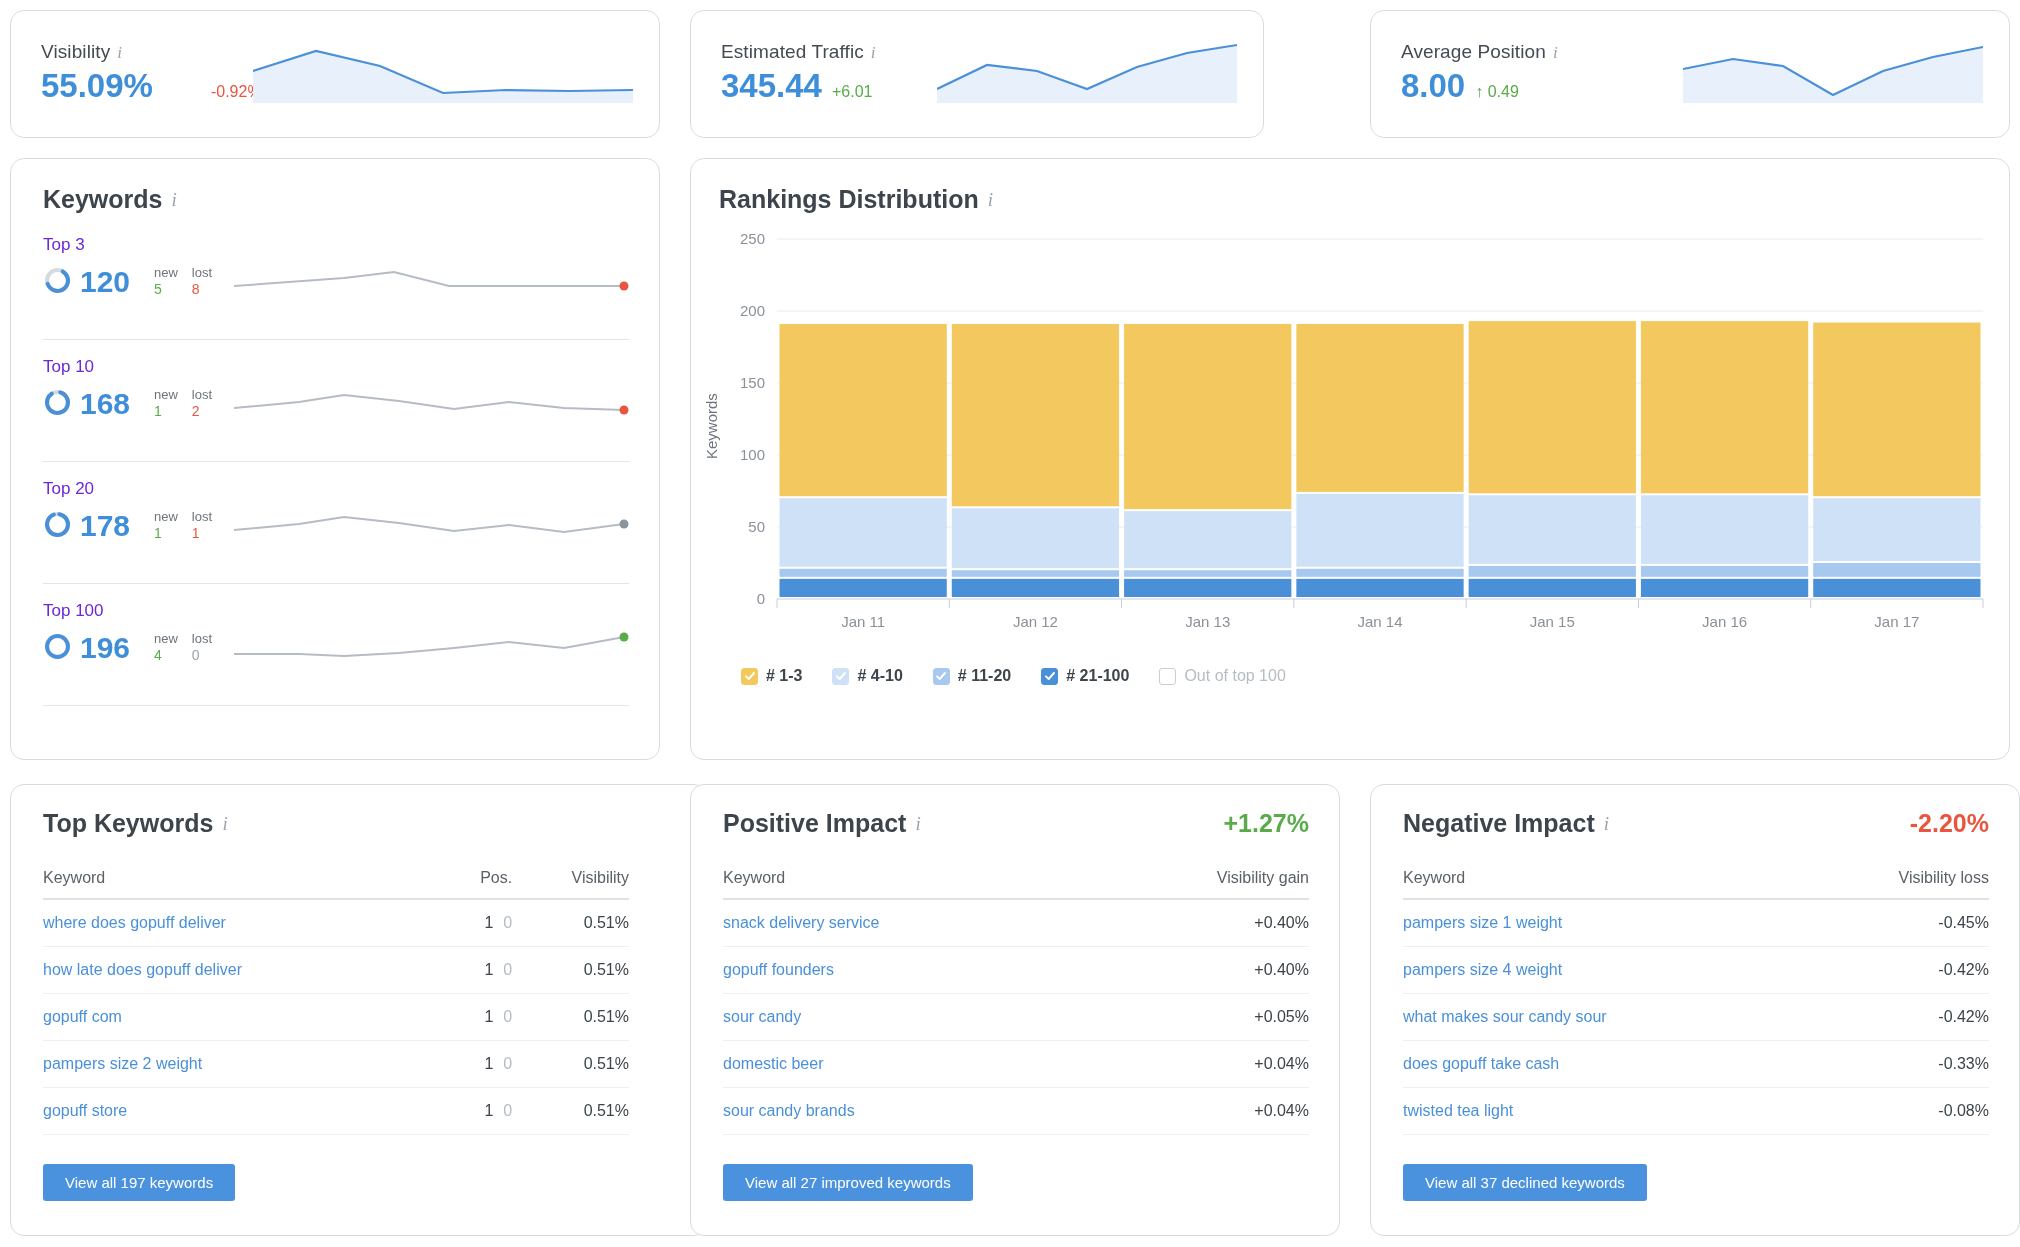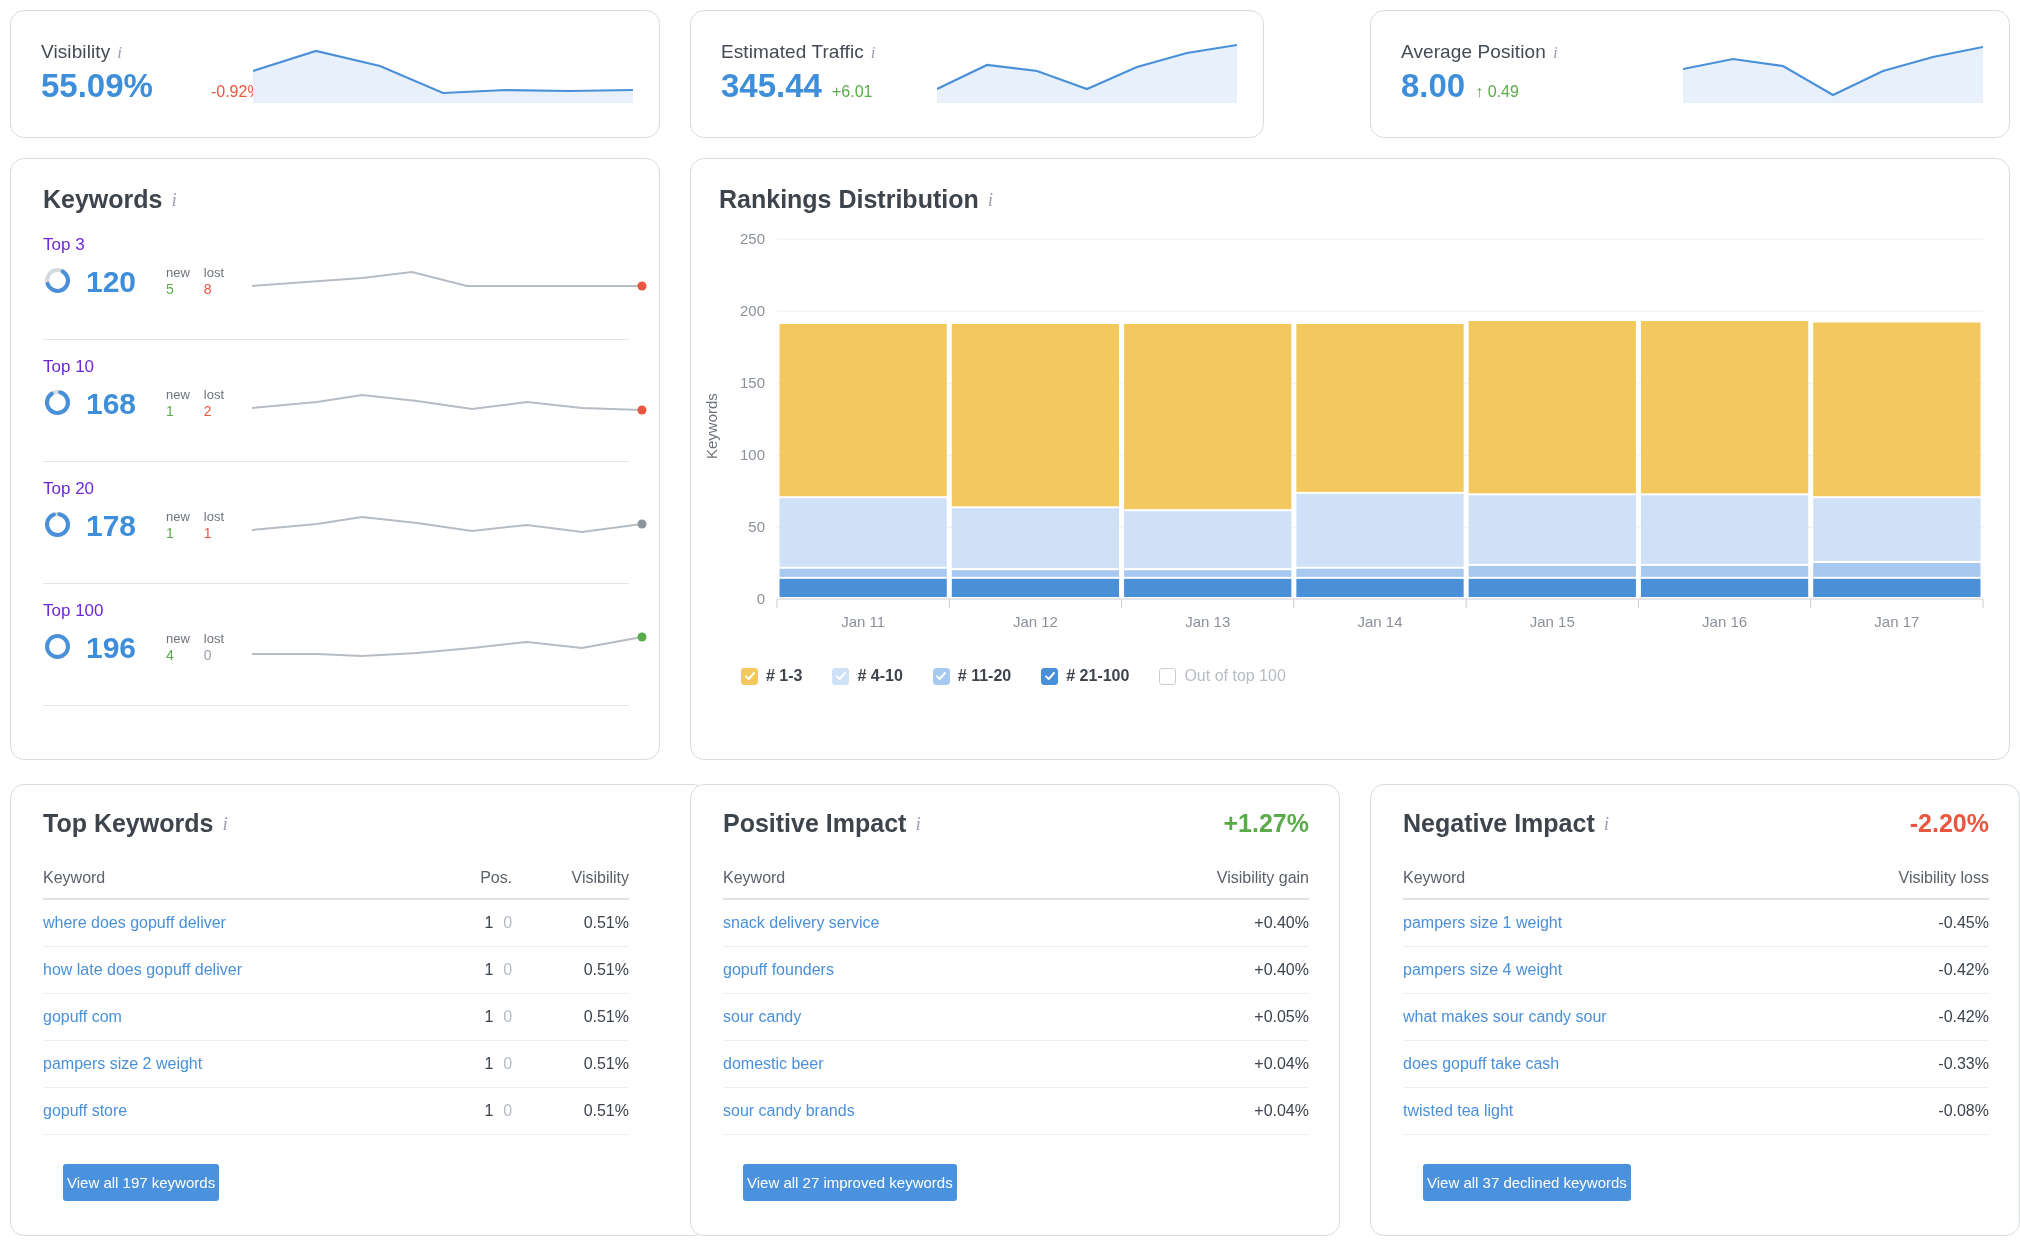--- a/index.html
+++ b/index.html
@@ -70,21 +70,21 @@
     color: #3d444c;
     display: flex;
     align-items: center;
     gap: 9px;
   }
   .card-title .info-i { font-size: 19px; font-weight: normal; }
   .kw-head { position: absolute; left: 32px; top: 26px; }
 
   .kw-row { position: absolute; left: 32px; width: 586px; }
   .kw-label { font-size: 17px; color: #6d28d9; margin-bottom: 5px; }
-  .kw-main { display: flex; align-items: center; gap: 14px; }
+  .kw-main { display: flex; align-items: center; gap: 8px; }
   .kw-count {
     font-size: 30px;
     font-weight: bold;
     color: #3e8ed9;
     line-height: 1;
     min-width: 66px;
   }
   .kw-nl { display: flex; gap: 14px; }
   .kw-nl div { text-align: left; }
   .kw-nl .t { font-size: 13px; color: #6d747c; line-height: 1.15; }
@@ -189,25 +189,24 @@
   .loss { color: #e8563f; }
 
   .view-btn {
     position: absolute;
     left: 32px;
     bottom: 34px;
     background: #4a92dd;
     color: #ffffff;
     border: none;
     border-radius: 3px;
-    padding: 10px 4px;
+    padding: 10px 22px;
     font-size: 15px;
     font-family: "Liberation Sans", sans-serif;
     cursor: pointer;
-    margin-left: 20px;
   }
 </style>
 </head>
 <body>
 
 <div id="root">
 
   <div class="card kpi" id="kpi-0" style="left:10px; width:650px;">
     <div class="kpi-left">
       <div class="kpi-title">

